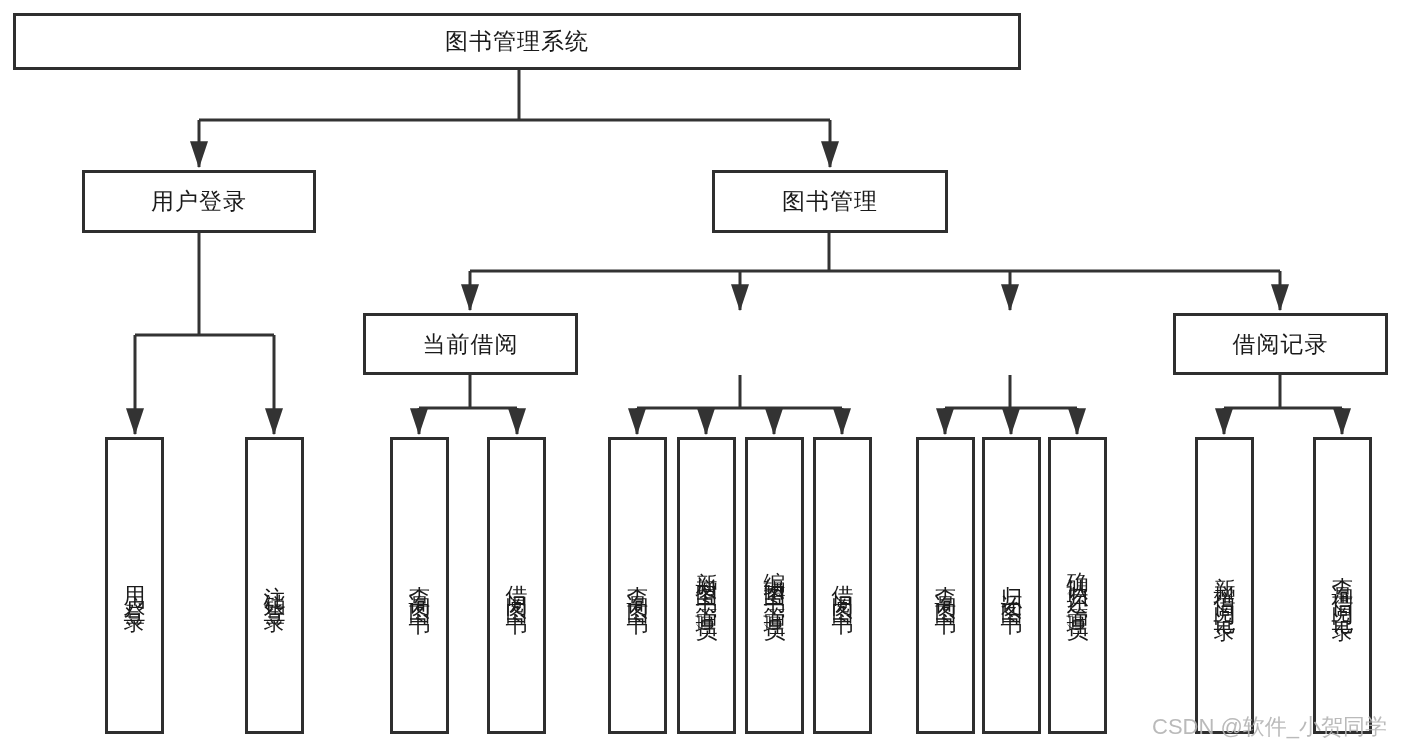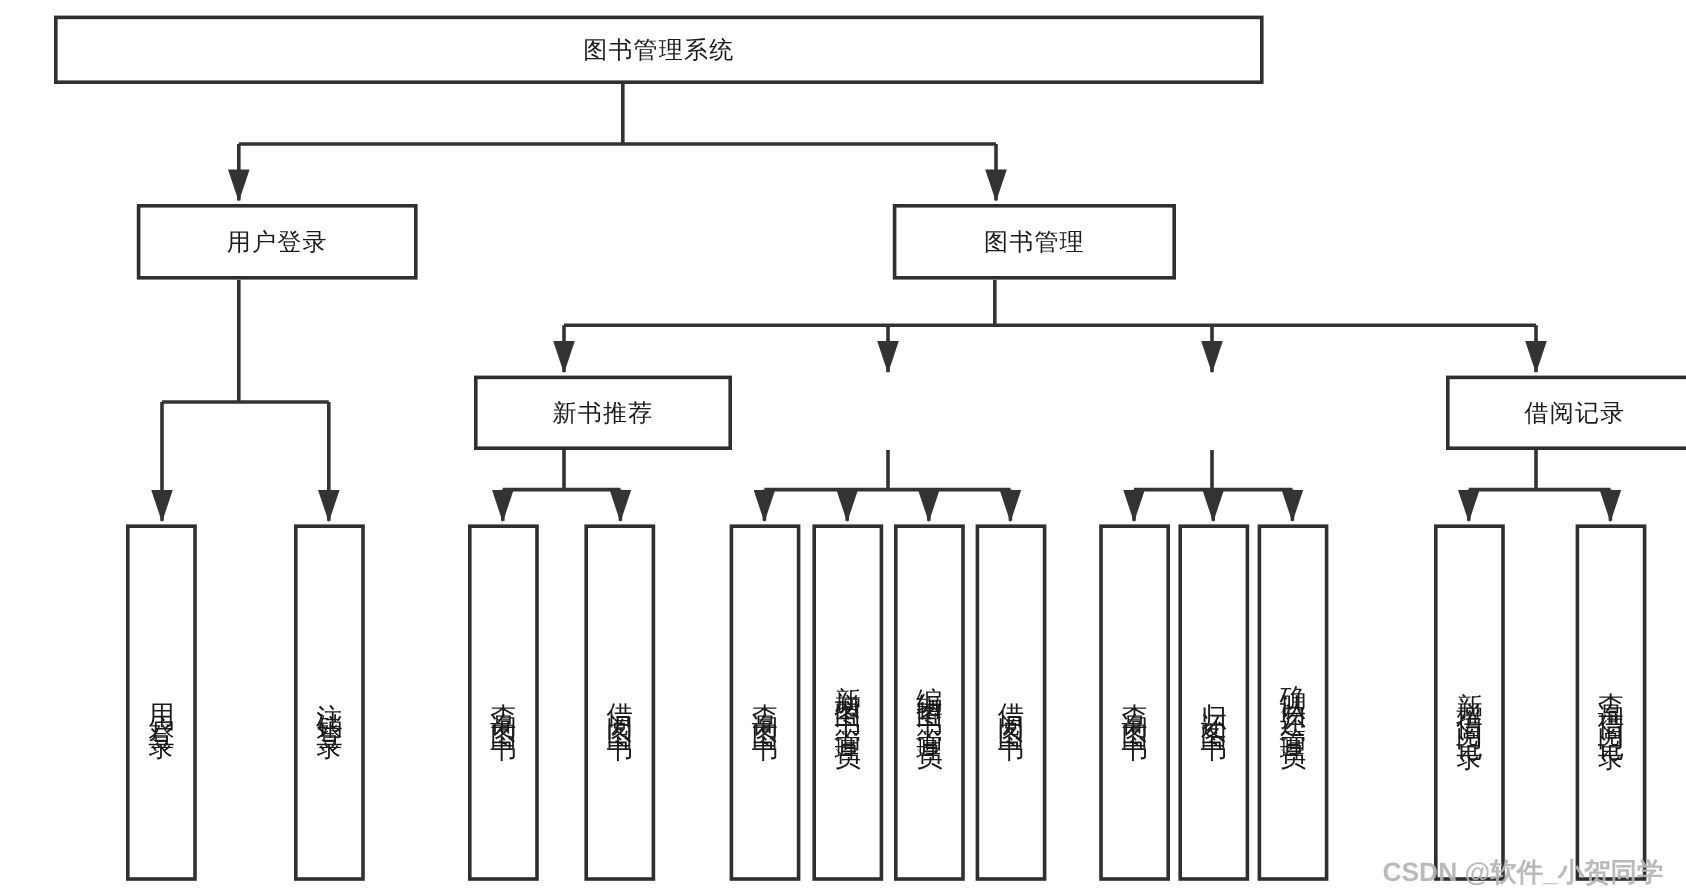--- a/index.html
+++ b/index.html
@@ -26,44 +26,42 @@
     box-sizing: border-box;
     border: 3px solid #2f2f2f;
     background: #ffffff;
     display: flex;
     align-items: center;
     justify-content: center;
     color: #1a1a1a;
     z-index: 2;
   }
   .hnode {
-    font-size: 20px;
+    font-size: 23px;
     letter-spacing: 1px;
-    margin-left: 32px;
   }
   .vnode {
     top: 437px;
     width: 59px;
     height: 297px;
     writing-mode: vertical-rl;
     text-orientation: mixed;
     font-size: 22px;
     letter-spacing: 9px;
     line-height: 1;
   }
   .watermark {
     position: absolute;
     left: 1152px;
     top: 712px;
     font-size: 22px;
     color: #b5b5b5;
     opacity: 0.92;
     white-space: nowrap;
     z-index: 5;
-    font-weight: bold;
   }
 </style>
 </head>
 <body>
 
 <div id="canvas">
 
   <svg id="connectors" width="1405" height="747" viewBox="0 0 1405 747">
     <defs>
       <marker id="arrowhead" markerWidth="9" markerHeight="6" refX="8.6" refY="3" orient="auto" markerUnits="strokeWidth">
@@ -119,21 +117,21 @@
   </div>
 
   <div class="node hnode" style="left:82px; top:170px; width:234px; height:63px;">
     <span>用户登录</span>
   </div>
   <div class="node hnode" style="left:712px; top:170px; width:236px; height:63px;">
     <span>图书管理</span>
   </div>
 
   <div class="node hnode" style="left:363px; top:313px; width:215px; height:62px;">
-    <span>新书推荐</span>
+    <span>当前借阅</span>
   </div>
   <div class="node hnode" style="left:1173px; top:313px; width:215px; height:62px;">
     <span>借阅记录</span>
   </div>
 
   <div class="node vnode" style="left:105px;">
     <span>用户登录</span>
   </div>
   <div class="node vnode" style="left:245px;">
     <span>注销登录</span>

